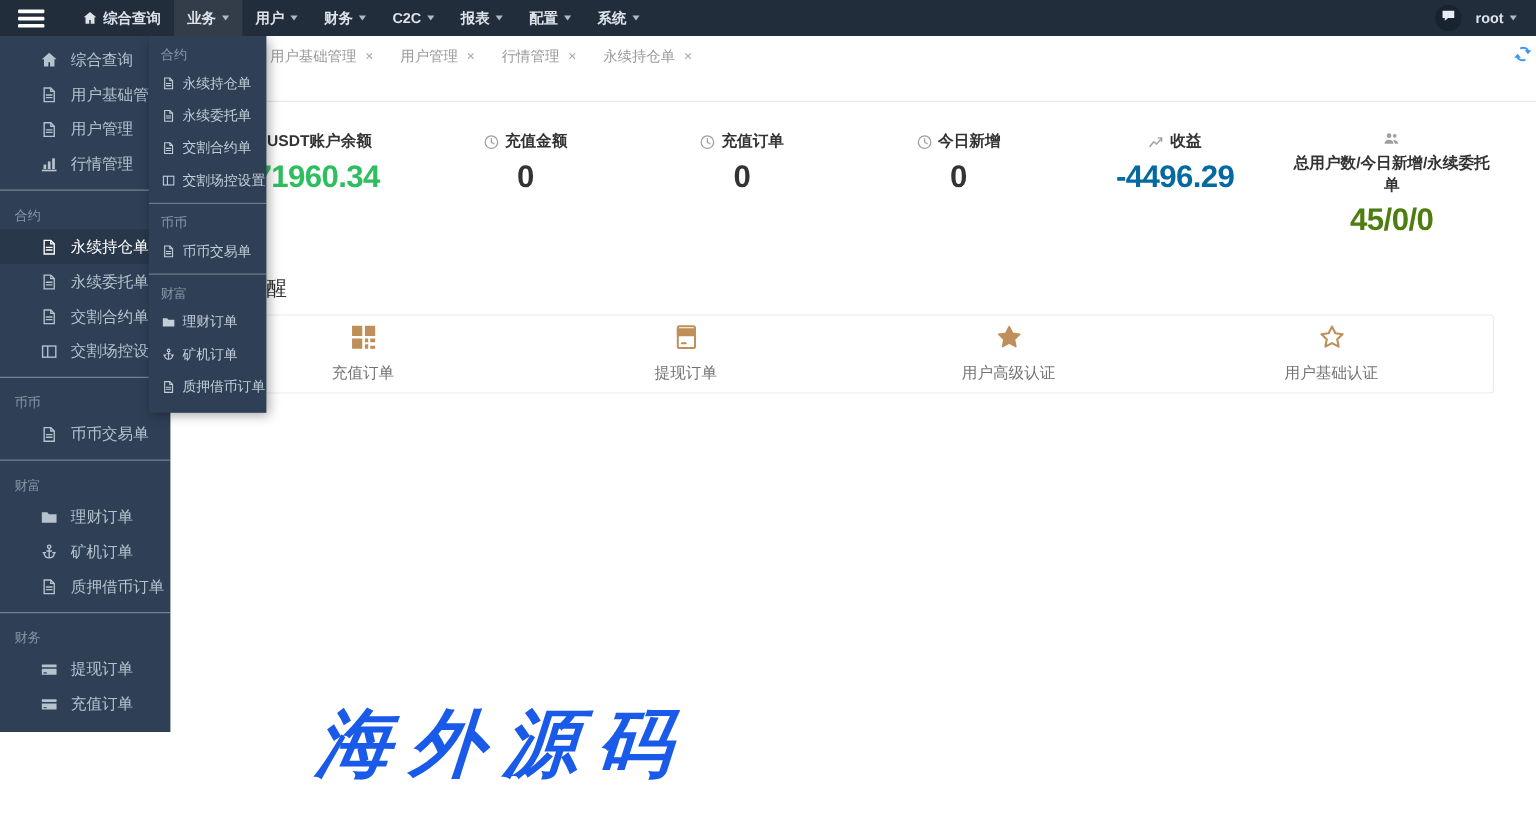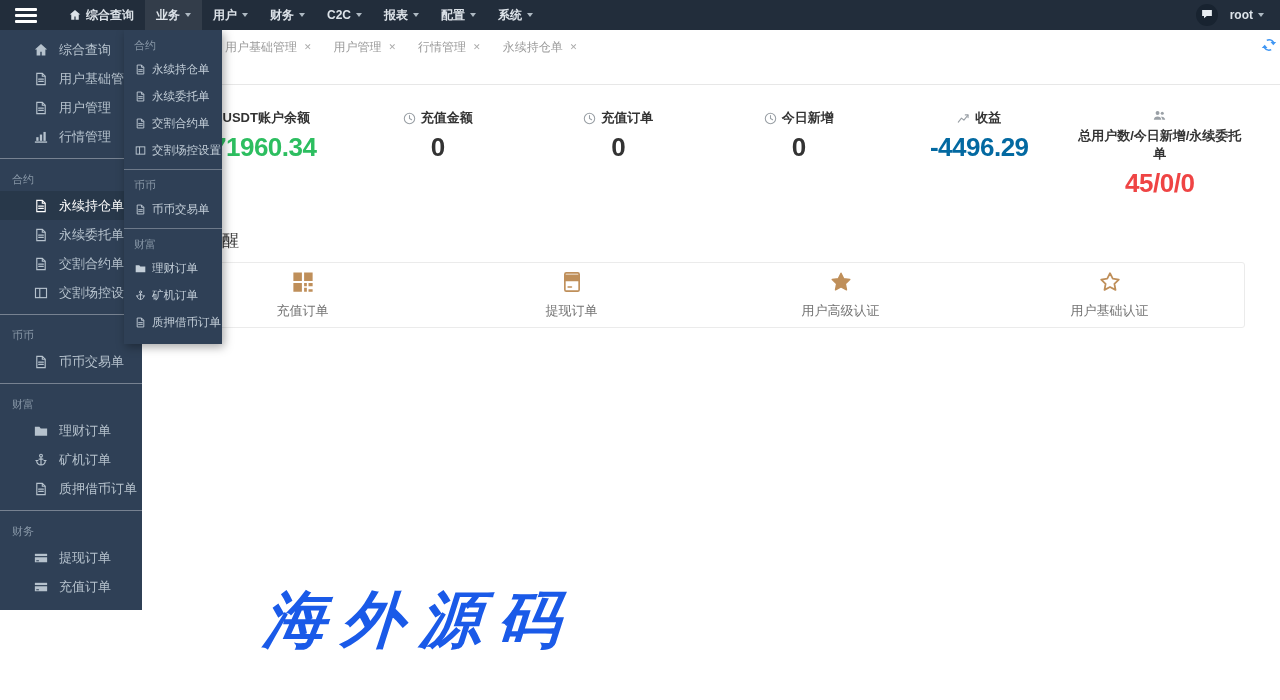--- a/index.html
+++ b/index.html
@@ -377,21 +377,21 @@
           <span class="sicon">
             <svg viewBox="0 0 16 16" fill="currentColor">
               <circle cx="5.6" cy="5" r="2.4"></circle>
               <path d="M1 13.2c0-2.6 2.1-4.1 4.6-4.1s4.6 1.5 4.6 4.1z"></path>
               <circle cx="11.4" cy="5.2" r="1.9"></circle>
               <path d="M10.9 9.4c2.3.3 4.1 1.7 4.1 3.8h-3.5c-.2-1.6-.9-2.9-2-3.6z"></path>
             </svg>
           </span>
           <span>总用户数/今日新增/永续委托单</span>
         </div>
-        <div class="stat-value" style="color:#ef4444">45/0/0</div>
+        <div class="stat-value" style="color:#4d7c0f">45/0/0</div>
       </div>
     </div>
 
   <div class="section-title t2">提醒</div>
   <div class="panel">
       <div class="p-item"><span class="picon" style="color:#bf8f5a">
           <svg viewBox="0 0 16 16" fill="currentColor">
             <path d="M1 1h6.2v6.2H1zM2.8 2.8h2.6v2.6H2.8zM8.8 1H15v6.2H8.8zm1.8 1.8h2.6v2.6h-2.6zM1 8.8h6.2V15H1zm1.8 1.8h2.6v2.6H2.8zM8.8 8.8h2V11h-2zm3.2 0h3v2.2h-3zm-3.2 3.4h2V15h-2zm3.2 1h3V15h-3z"></path>
           </svg>
         </span><div class="p-label">充值订单</div></div>

